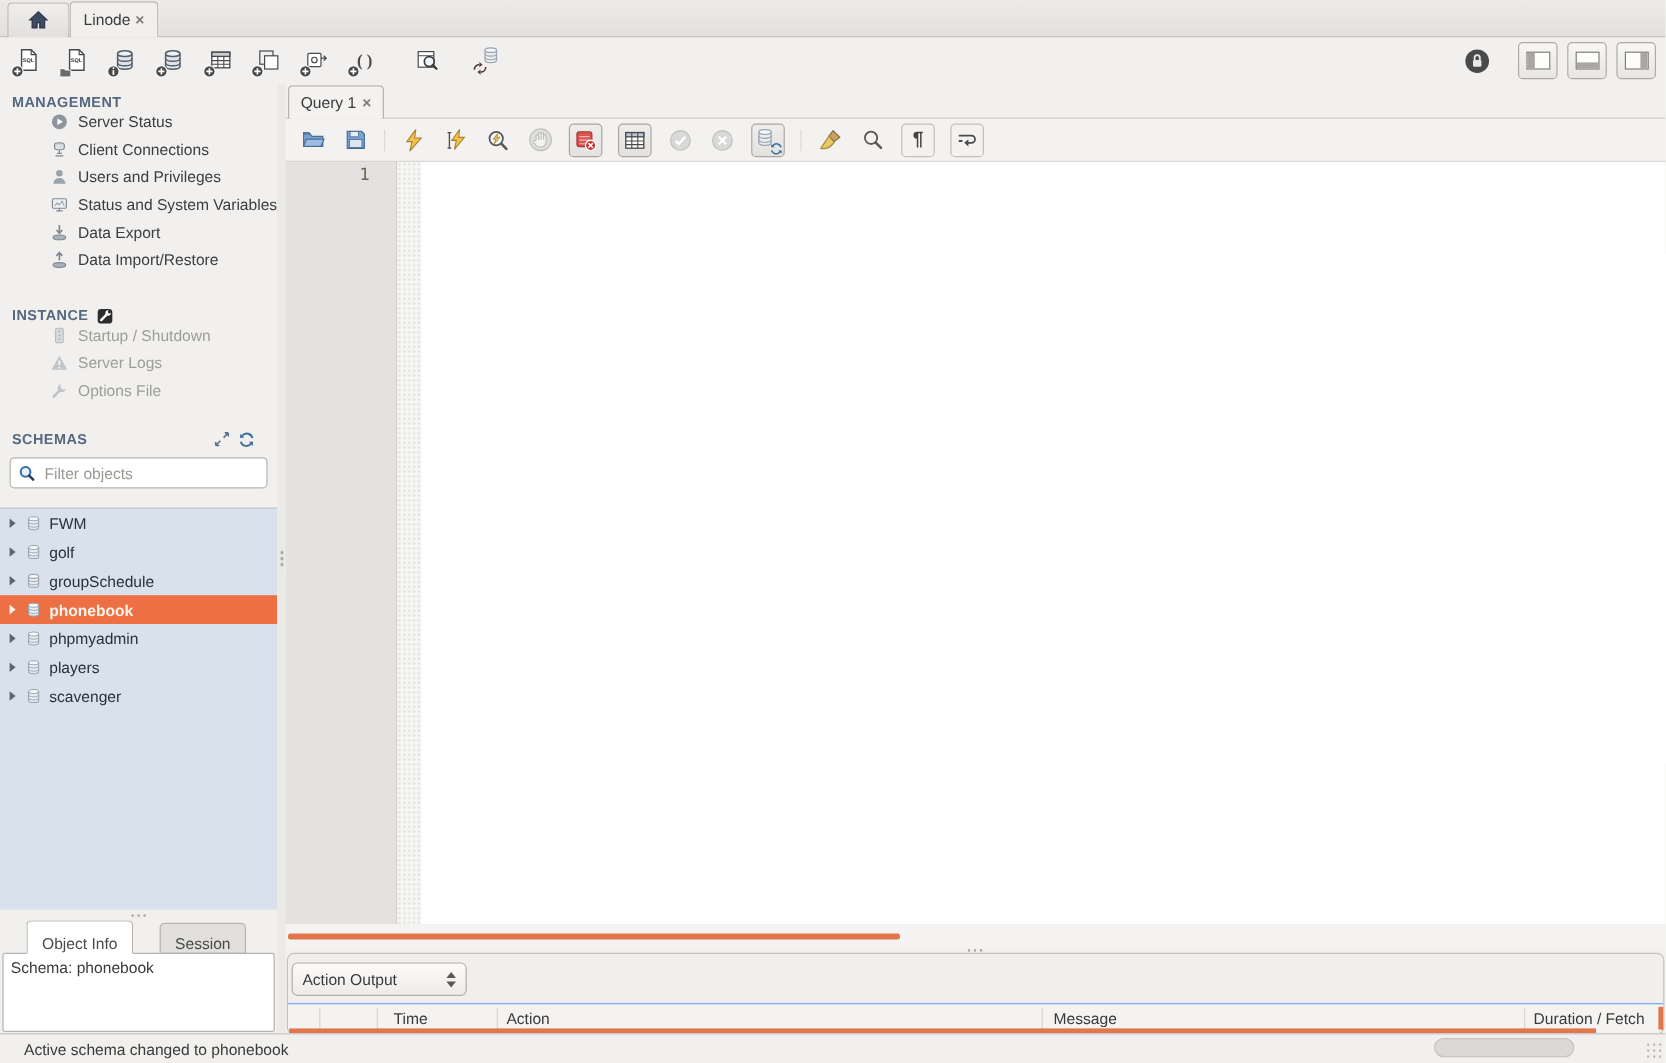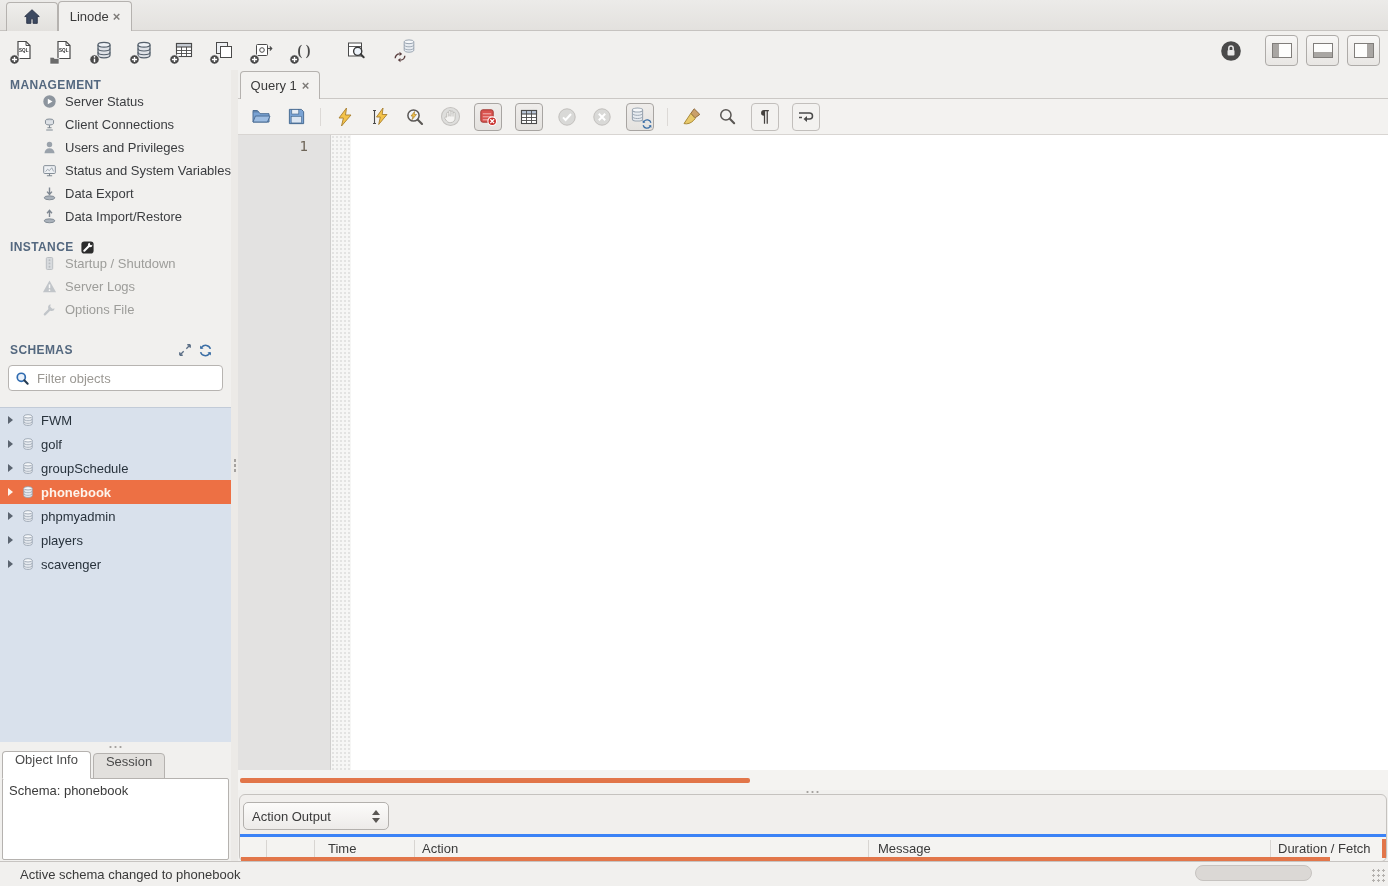--- a/index.html
+++ b/index.html
@@ -39,21 +39,21 @@
   .filterbox input{border:none;outline:none;flex:1;font-size:13px;font-family:Liberation Sans, sans-serif;color:#0369a1;background:transparent;}
   .filterbox input::placeholder{color:#9b9893;}
   #schema-tree{height:334px;background:#d9e1ec;border-top:1px solid #c2cbd8;overflow:hidden;margin-top:12px;}
   .tree-row{height:24px;display:flex;align-items:center;gap:6px;padding-left:8px;color:#28323c;}
   .tree-row .tri{width:0;height:0;border-left:5px solid #5b6470;border-top:4px solid transparent;border-bottom:4px solid transparent;margin-right:2px;}
   .tree-row.sel{background:#ed7044;color:#fdf4ec;font-weight:bold;}
   .tree-row.sel .tri{border-left-color:#fdf4ec;}
   #side-hsplit{height:10px;display:flex;align-items:center;justify-content:center;}
   .dots-h{width:16px;height:4px;background-image:radial-gradient(#a5a29f 1px,transparent 1.3px);background-size:5px 4px;}
   #info-tabs{height:27px;display:flex;align-items:flex-end;padding-left:2px;gap:2px;}
-  .itab{height:24px;display:flex;align-items:flex-start;padding:0 12px;border:1px solid #b5b2af;border-radius:4px 4px 0 0;background:#e2e0dd;color:#4a4a4a;}
+  .itab{height:24px;display:flex;align-items:flex-end;padding:0 12px;border:1px solid #b5b2af;border-radius:4px 4px 0 0;background:#e2e0dd;color:#4a4a4a;margin-left:20px;}
   .itab.active{background:#ffffff;border-bottom:1px solid #ffffff;height:26px;z-index:2;position:relative;}
   #info-panel{flex:1;margin:-1px 2px 2px 2px;background:#fff;border:1px solid #b5b2af;border-radius:2px;padding:4px 6px;color:#3a3a3a;}
 
   
   #side-split{left:231px;top:70px;width:7px;height:792px;background:#eceae7;display:flex;align-items:center;justify-content:center;}
   .dots-v{width:4px;height:16px;background-image:radial-gradient(#a5a29f 1px,transparent 1.3px);background-size:4px 5px;}
 
   
   #qtabstrip{left:238px;top:70px;width:1150px;height:28px;border-bottom:1px solid #cbc8c5;}
   .qtab{position:absolute;left:2px;top:1px;width:78px;height:27px;background:#f3f2f0;border:1px solid #b5b2af;border-bottom:none;border-radius:4px 4px 0 0;display:flex;align-items:center;justify-content:center;gap:5px;z-index:2;}
@@ -74,21 +74,21 @@
   #mid-split{left:238px;top:788px;width:1150px;height:7px;display:flex;align-items:center;justify-content:center;}
 
   
   #output-panel{left:239px;top:794px;width:1146px;height:66px;border:1px solid #c5c2bf;border-radius:6px;background:#f1efed;}
   .combo{position:absolute;left:3px;top:7px;width:146px;height:28px;border:1px solid #b3b0ad;border-radius:5px;background:linear-gradient(#fcfbfa,#edebe9);display:flex;align-items:center;box-sizing:border-box;padding:0 8px;}
   .combo .lbl{flex:1;color:#3a3a3a;}
   .spin{display:flex;flex-direction:column;gap:3px;align-items:center;}
   .spin i{width:0;height:0;border-left:4px solid transparent;border-right:4px solid transparent;}
   .spin .up{border-bottom:5px solid #5a5754;}
   .spin .dn{border-top:5px solid #5a5754;}
-  #out-header{position:absolute;left:0;right:0;bottom:0;height:24px;background:#f4f3f1;border-top:3px solid #3b82f6;border-radius:0 0 6px 6px;}
+  #out-header{position:absolute;left:0;right:0;bottom:0;height:24px;background:#f4f3f1;border-top:1px solid #3b82f6;border-radius:0 0 6px 6px;}
   .colsep{position:absolute;top:3px;bottom:3px;width:1px;background:#d8d5d2;}
   .colhead{position:absolute;top:4px;color:#3a3a3a;white-space:nowrap;overflow:hidden;}
   #out-hthumb{position:absolute;left:1px;bottom:0px;width:1089px;height:4px;background:#e2764a;}
   #out-vthumb{position:absolute;right:0px;top:44px;width:4px;height:19px;background:#e2764a;}
 
   
   #statusbar{left:0;top:861px;width:1388px;height:25px;background:#f1f0ee;border-top:1px solid #c7c4c1;box-sizing:border-box;}
   #statusbar .txt{position:absolute;left:20px;top:5px;color:#3a3a3a;}
   #status-pill{position:absolute;left:1195px;top:3px;width:115px;height:14px;border-radius:8px;background:#dbd8d5;border:1px solid #c6c3c0;}
   #resize-grip{position:absolute;right:3px;top:6px;width:14px;height:14px;background-image:radial-gradient(#b3b0ad 1px,transparent 1.3px);background-size:5px 5px;}
@@ -425,21 +425,21 @@
         </svg>
         <span>Data Export</span>
       </div>
     <div class="srow-item">
         <svg width="15" height="15">
           <use href="#s-import"></use>
         </svg>
         <span>Data Import/Restore</span>
       </div>
 
-    <div class="sec-title" style="margin-top:0">
+    <div class="sec-title" style="margin-top:16px">
         <span>INSTANCE</span>
         <svg width="15" height="15">
           <use href="#s-wrenchbadge"></use>
         </svg>
       </div>
     <div class="srow-item grayed">
         <svg width="15" height="15">
           <use href="#s-server"></use>
         </svg>
         <span>Startup / Shutdown</span>

